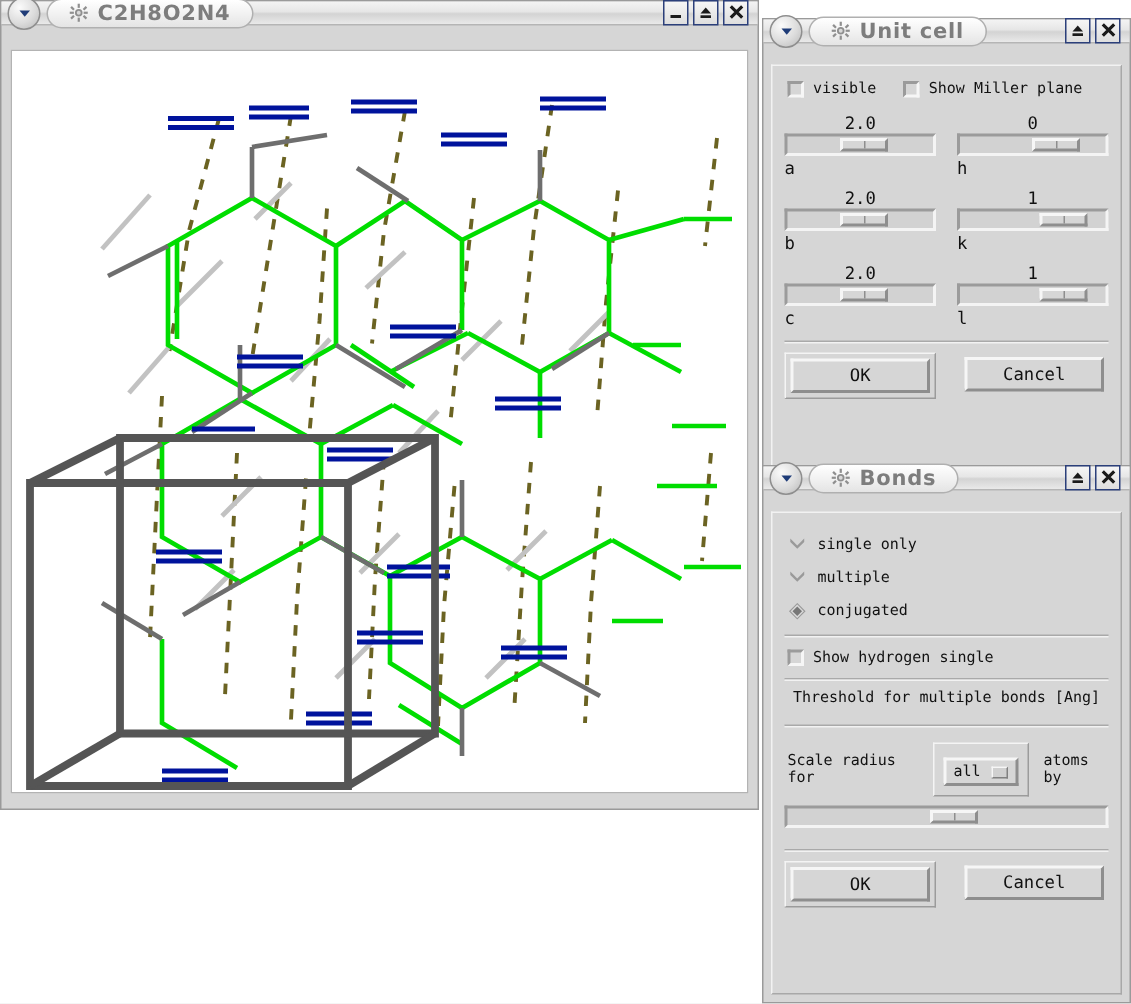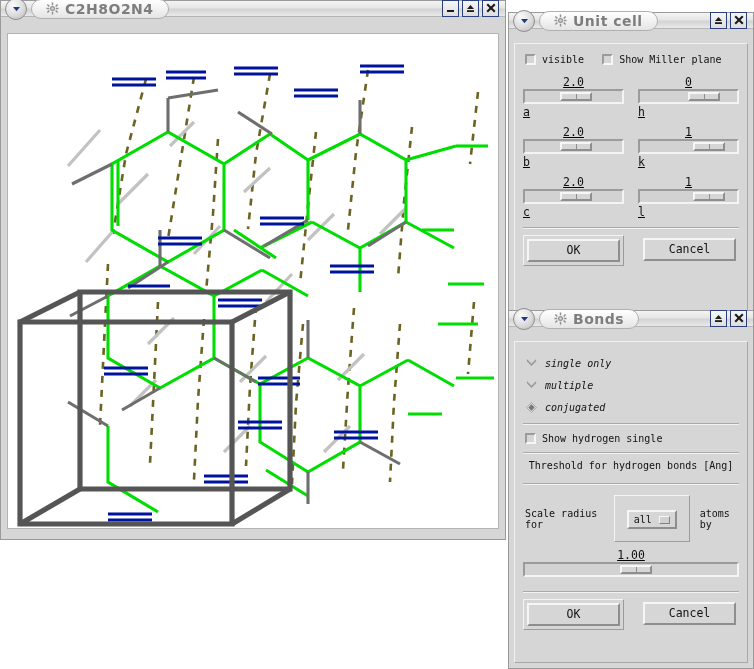--- a/index.html
+++ b/index.html
@@ -114,21 +114,21 @@
     box-sizing: border-box;
     display: inline-block;
     flex: 0 0 auto;
   }
   .chk-row { display: flex; align-items: center; gap: 6px; }
 
   
   .diamond { width: 13px; height: 13px; flex: 0 0 auto; }
 
   
-  .slider-group { margin-bottom: 2px; text-decoration: underline; }
+  .slider-group { margin-bottom: 2px; }
   .slider-val {
     text-align: center;
     font-family: "DejaVu Sans Mono","Liberation Mono",monospace;
     font-size: 11.5px; color: #111;
     line-height: 14px;
   }
   .slider-track {
     position: relative;
     height: 15px;
     background: #d2d2d2;
@@ -200,39 +200,39 @@
     display: inline-flex; align-items: center; gap: 7px;
     padding: 2px 5px;
     background: #d6d6d6;
     border-top: 2px solid #f6f6f6;
     border-left: 2px solid #f6f6f6;
     border-right: 2px solid #8e8e8e;
     border-bottom: 2px solid #8e8e8e;
     box-sizing: border-box;
   }
   .dd-outer {
-    padding: 12px;
+    padding: 6px;
     border-top: 1px solid #f4f4f4;
     border-left: 1px solid #f4f4f4;
     border-right: 1px solid #9b9b9b;
     border-bottom: 1px solid #9b9b9b;
     display: inline-block;
     text-align: center;
   }
   .dd-arrow {
     width: 11px; height: 8px;
     background: #d0d0d0;
     border-top: 1px solid #f6f6f6;
     border-left: 1px solid #f6f6f6;
     border-right: 1px solid #808080;
     border-bottom: 1px solid #808080;
     box-sizing: border-box;
   }
   .center { text-align: center; }
-  .radio-row { display: flex; align-items: center; gap: 7px; margin: 9px 0 9px 2px; font-style: italic; }
+  .radio-row { display: flex; align-items: center; gap: 7px; margin: 9px 0 9px 2px; }
 </style>
 </head>
 <body>
 
 <div class="root">
 
   <div class="window" id="mainwin">
     <div class="titlebar">
       <div class="tb-menu-btn">
         <svg width="11" height="11" viewBox="0 0 11 11">
@@ -596,37 +596,36 @@
 
       <div class="sep"></div>
 
       <div class="chk-row" style="margin:8px 0 8px 2px;">
         <span class="chk"></span>
         <span class="mono">Show hydrogen single</span>
       </div>
 
       <div class="sep"></div>
 
-      <div class="mono center" style="margin:5px 0 2px 0;">Threshold for hydrogen bonds [Ang]</div>
+      <div class="mono center" style="margin:5px 0 2px 0;">Threshold for multiple bonds [Ang]</div>
 
       <div class="sep" style="margin-top:12px;"></div>
 
       <div class="row" style="align-items:center; gap:10px; margin:10px 0 6px 2px;">
         <span class="mono">Scale radius for</span>
         <span class="dd-outer">
           <span class="dropdown">
             <span class="mono">all</span>
             <span class="dd-arrow"></span>
           </span>
         </span>
         <span class="mono">atoms by</span>
       </div>
 
       <div class="slider-group" style="margin-top:6px;">
-        <div class="slider-val">1.00</div>
         <div class="slider-track">
           <div class="slider-thumb" style="left:45%"></div>
         </div>
       </div>
 
       <div class="sep" style="margin-top:14px;"></div>
 
       <div class="btn-bar">
         <div class="btn-outer">
           <div class="btn">OK</div>

